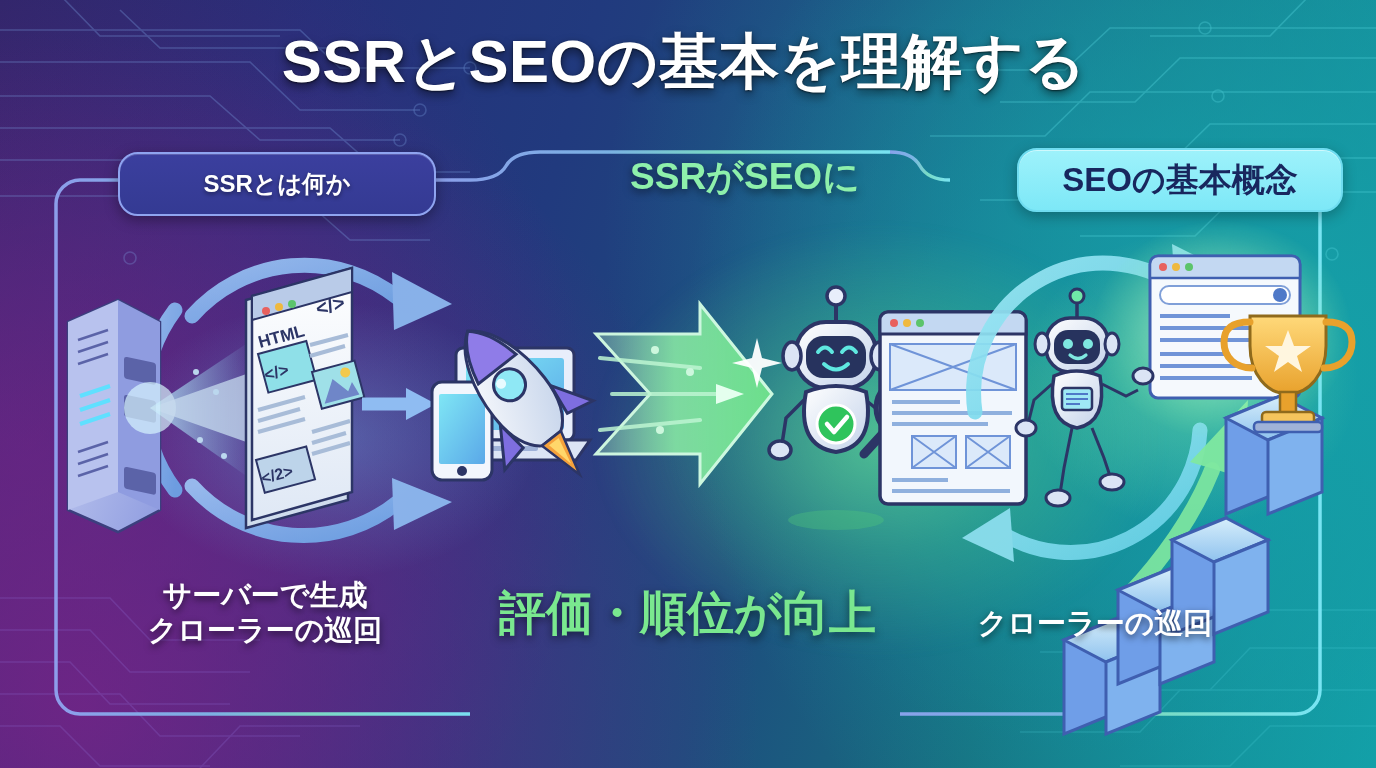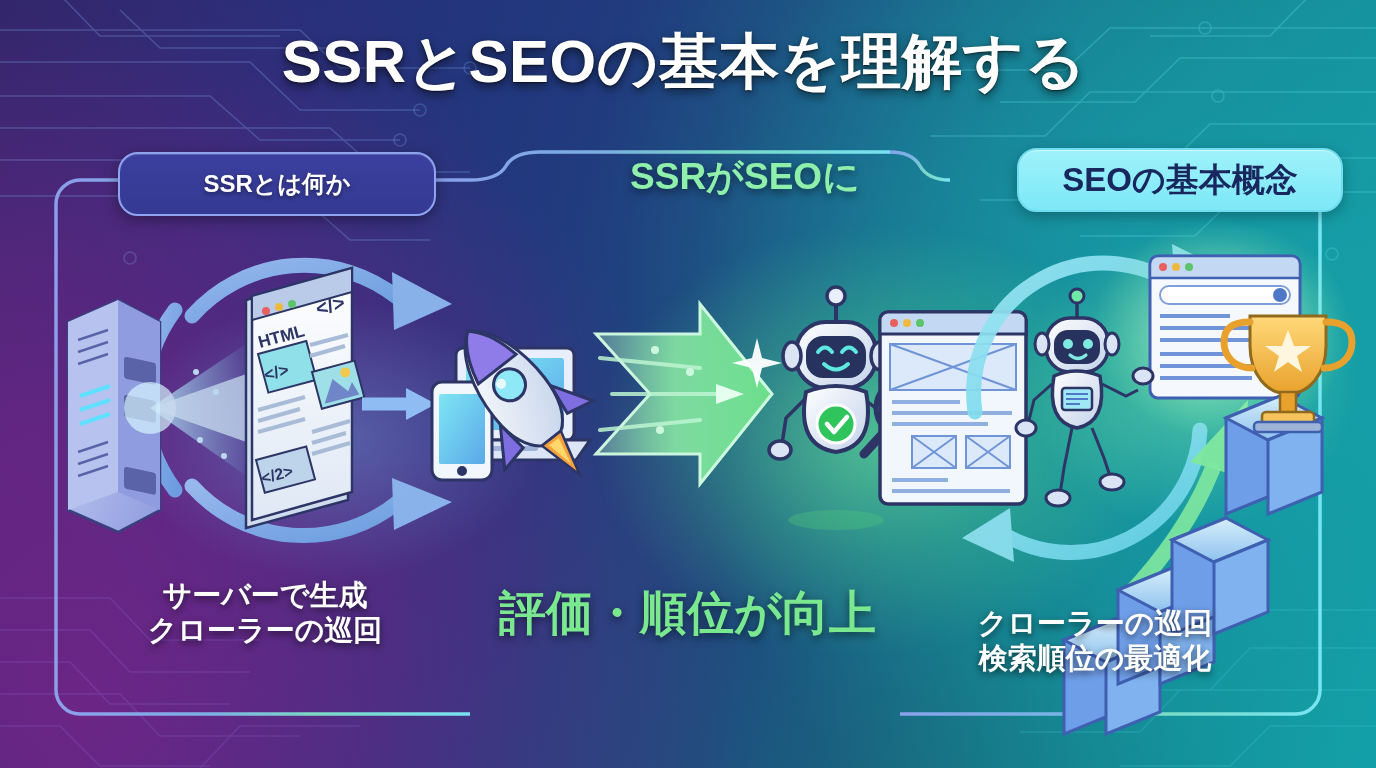--- a/index.html
+++ b/index.html
@@ -496,16 +496,15 @@
     <div>サーバーで生成</div>
     <div>クローラーの巡回</div>
   </div>
 
   <div class="caption cap-mid">
     <div class="l2">評価・順位が向上</div>
   </div>
 
   <div class="caption cap-right">
     <div>クローラーの巡回</div>
-    <div>検索順位の最適化</div>
   </div>
 
 </div>
 
 </body></html>

